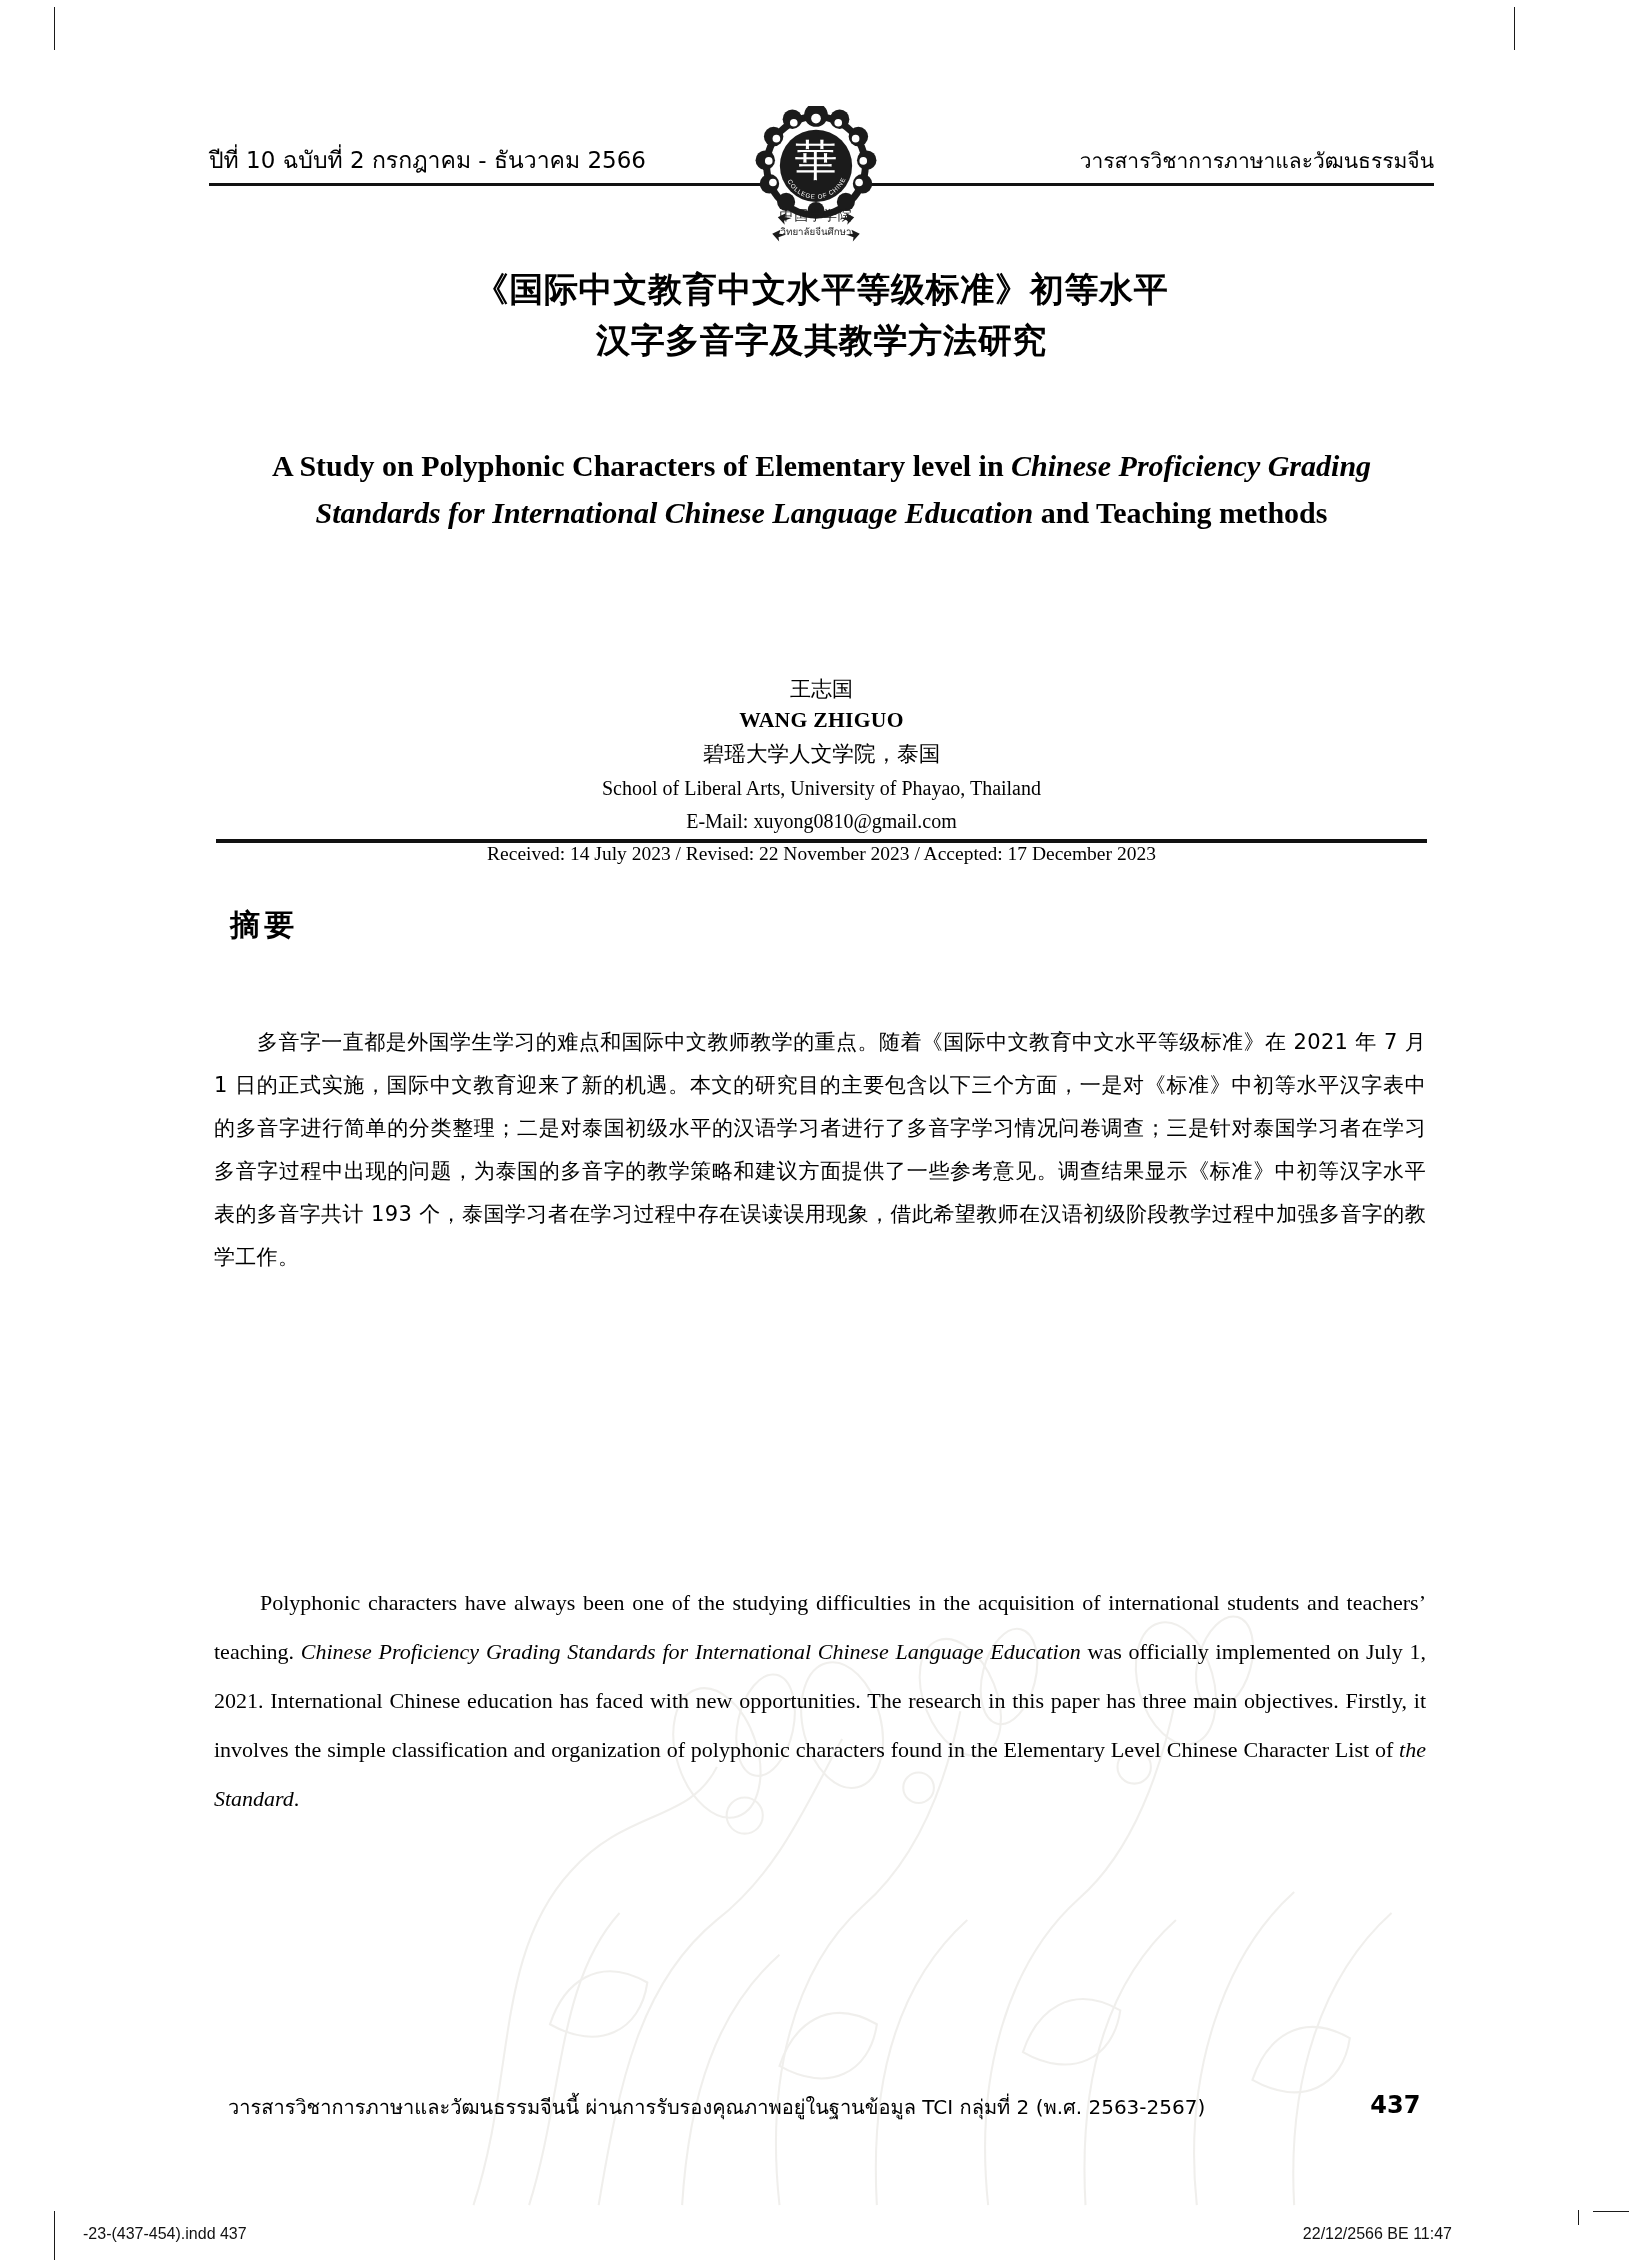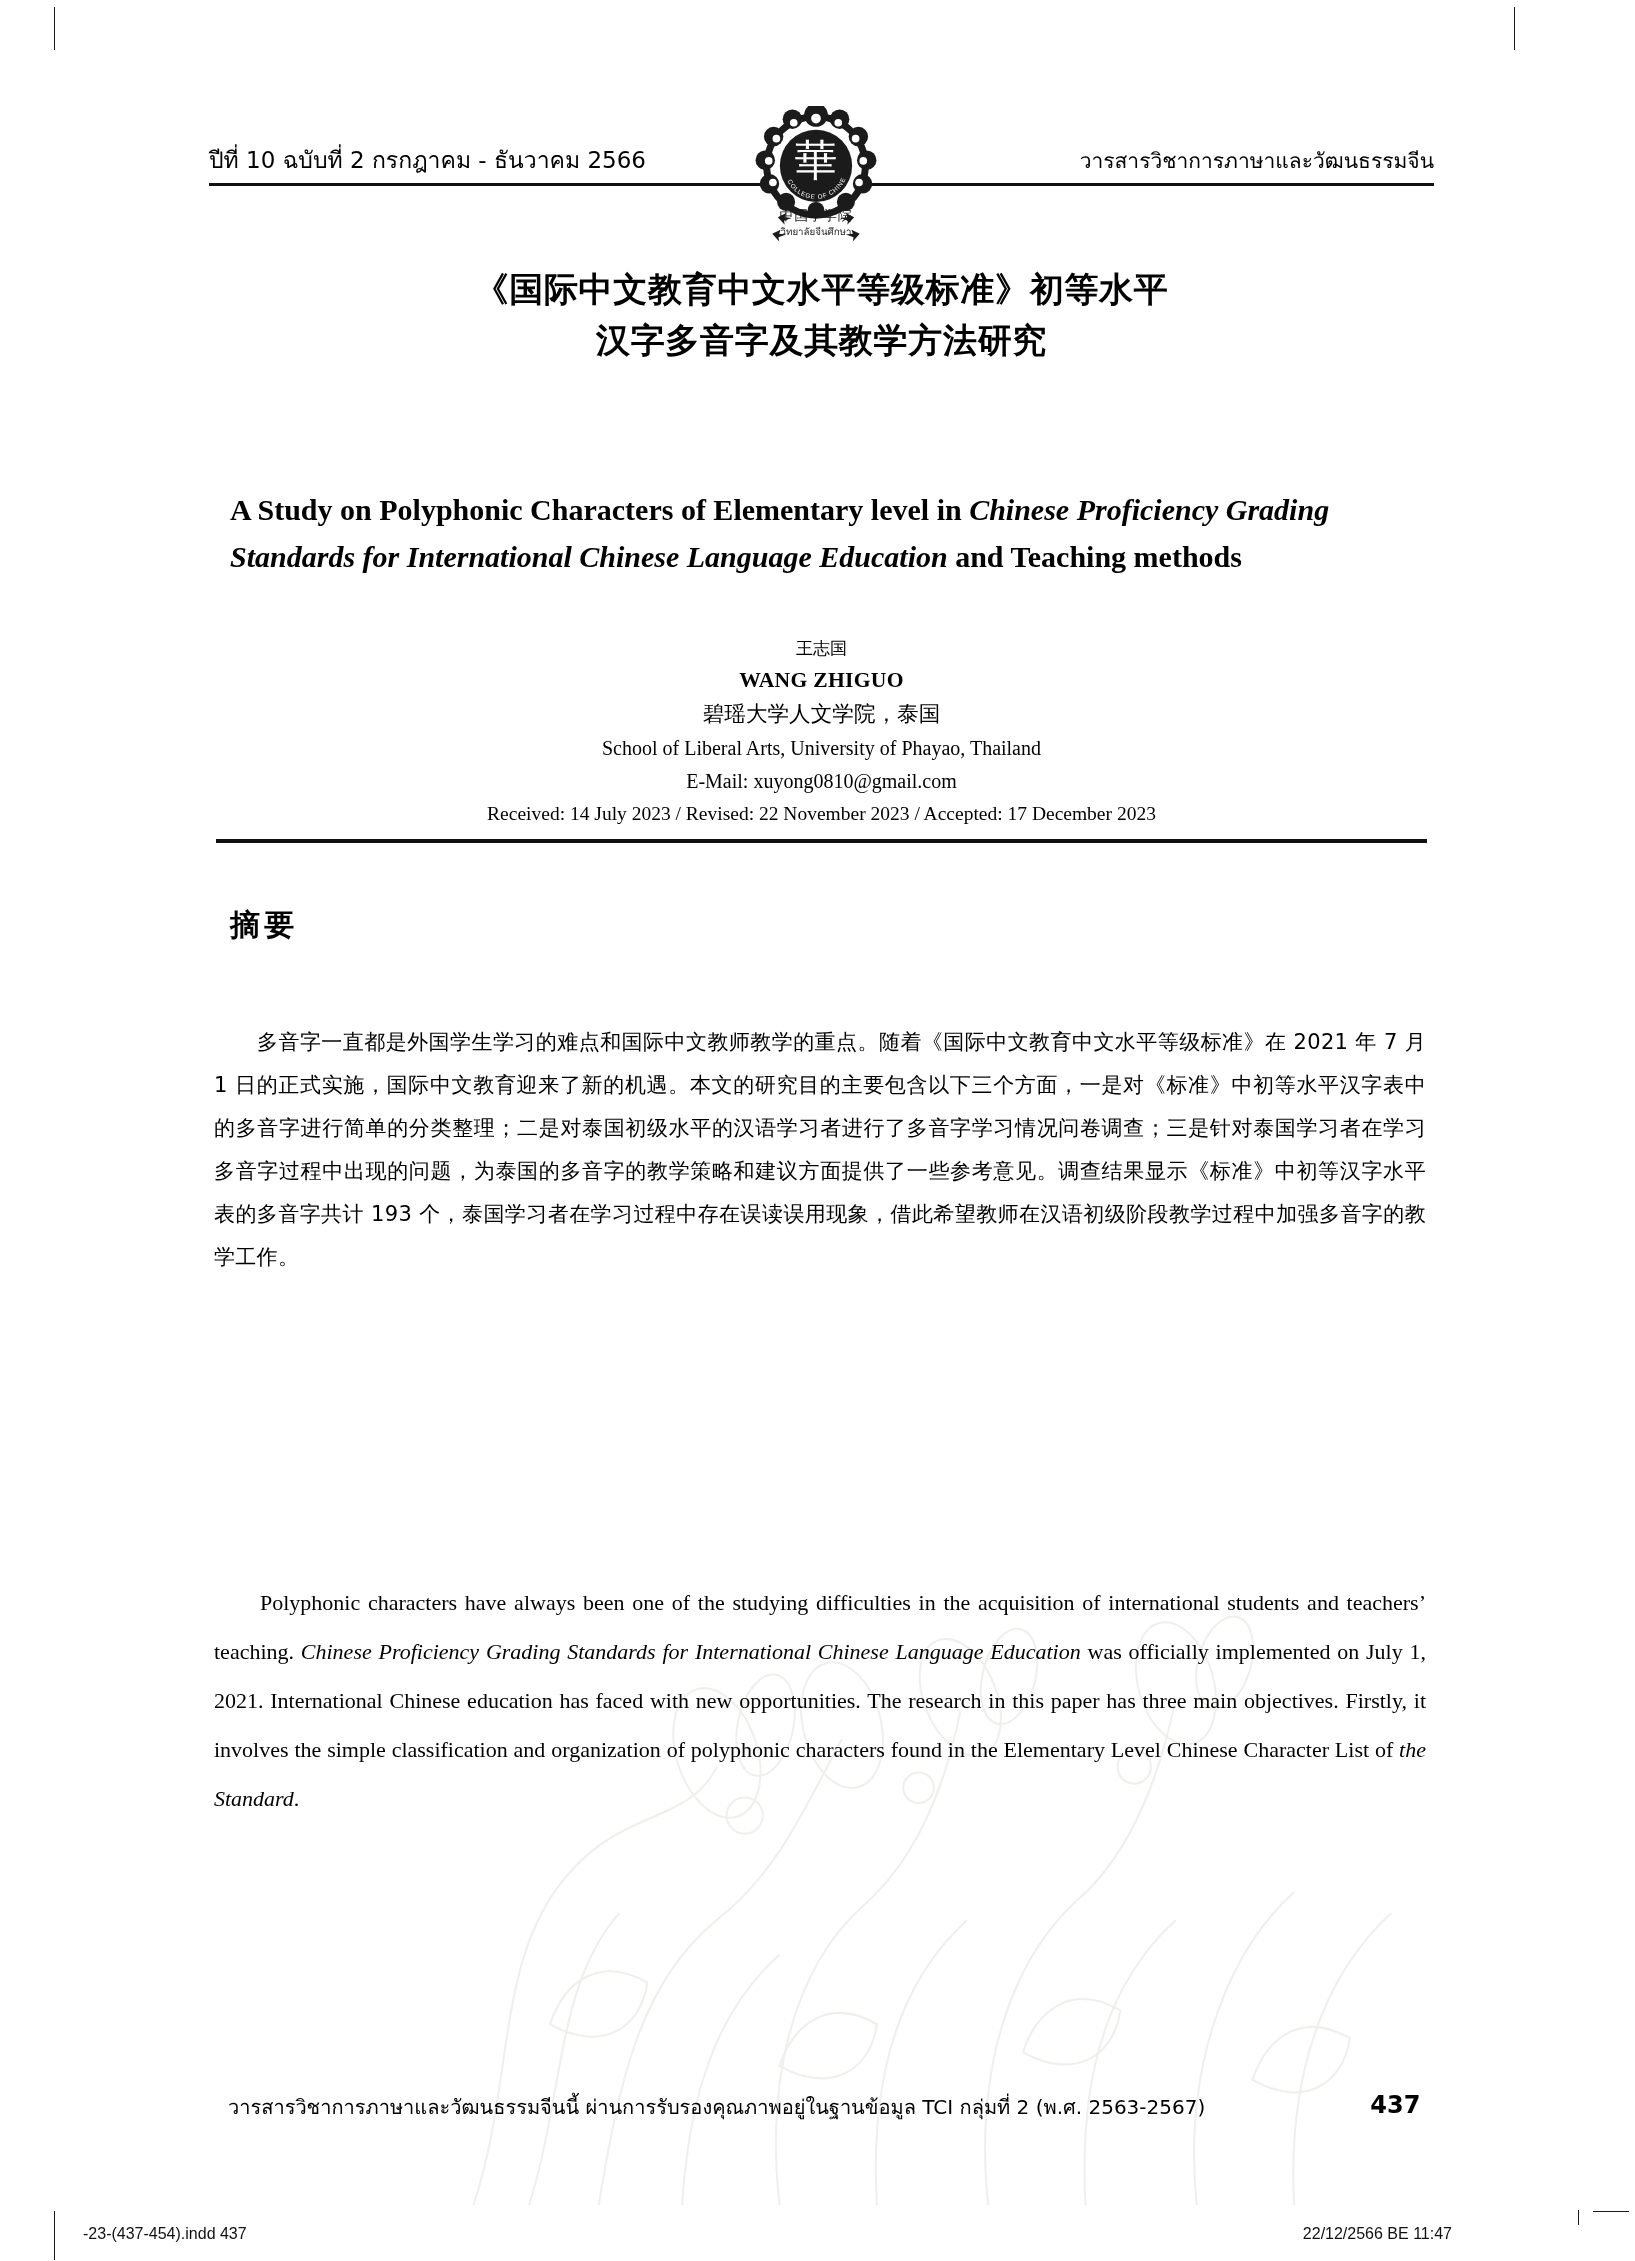--- a/index.html
+++ b/index.html
@@ -100,40 +100,41 @@
     font-size: 34px;
     font-weight: bold;
     line-height: 51px;
     letter-spacing: 0.7px;
   }
   .title-en {
     position: absolute;
     left: 230px;
     top: 435px;
     width: 1183px;
+    text-align: center;
     font-family: "Liberation Serif", serif;
     font-size: 30px;
     font-weight: bold;
     line-height: 47px;
-    margin-top: 44px;
   }
   .title-en i { font-style: italic; }
 
   
   .authors {
     position: absolute;
     left: 230px;
     top: 626px;
     width: 1183px;
     text-align: center;
   }
   .author-zh {
     font-family: Liberation Sans, sans-serif;
-    font-size: 17px;
+    font-size: 21px;
     line-height: 31px;
+    margin-top: 40px;
   }
   .author-en {
     font-family: "Liberation Serif", serif;
     font-size: 21.6px;
     font-weight: bold;
     line-height: 32px;
     letter-spacing: 0.3px;
   }
   .affil-zh {
     font-family: "DejaVu Sans", sans-serif;

